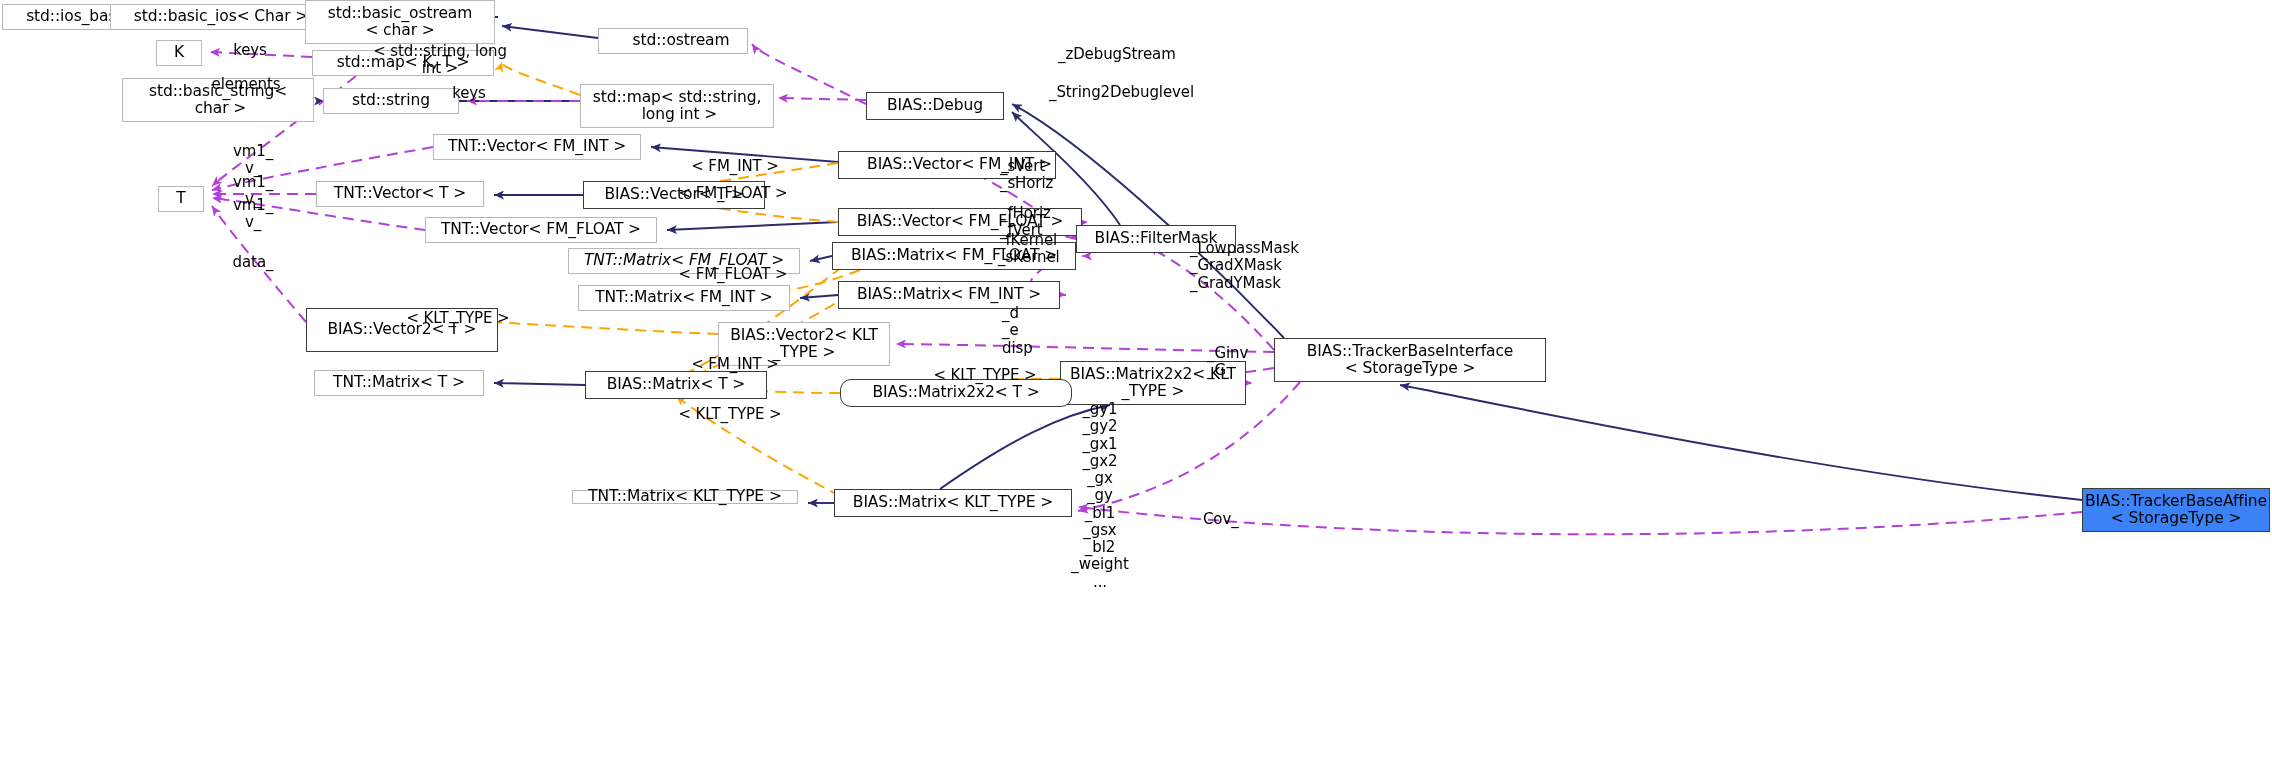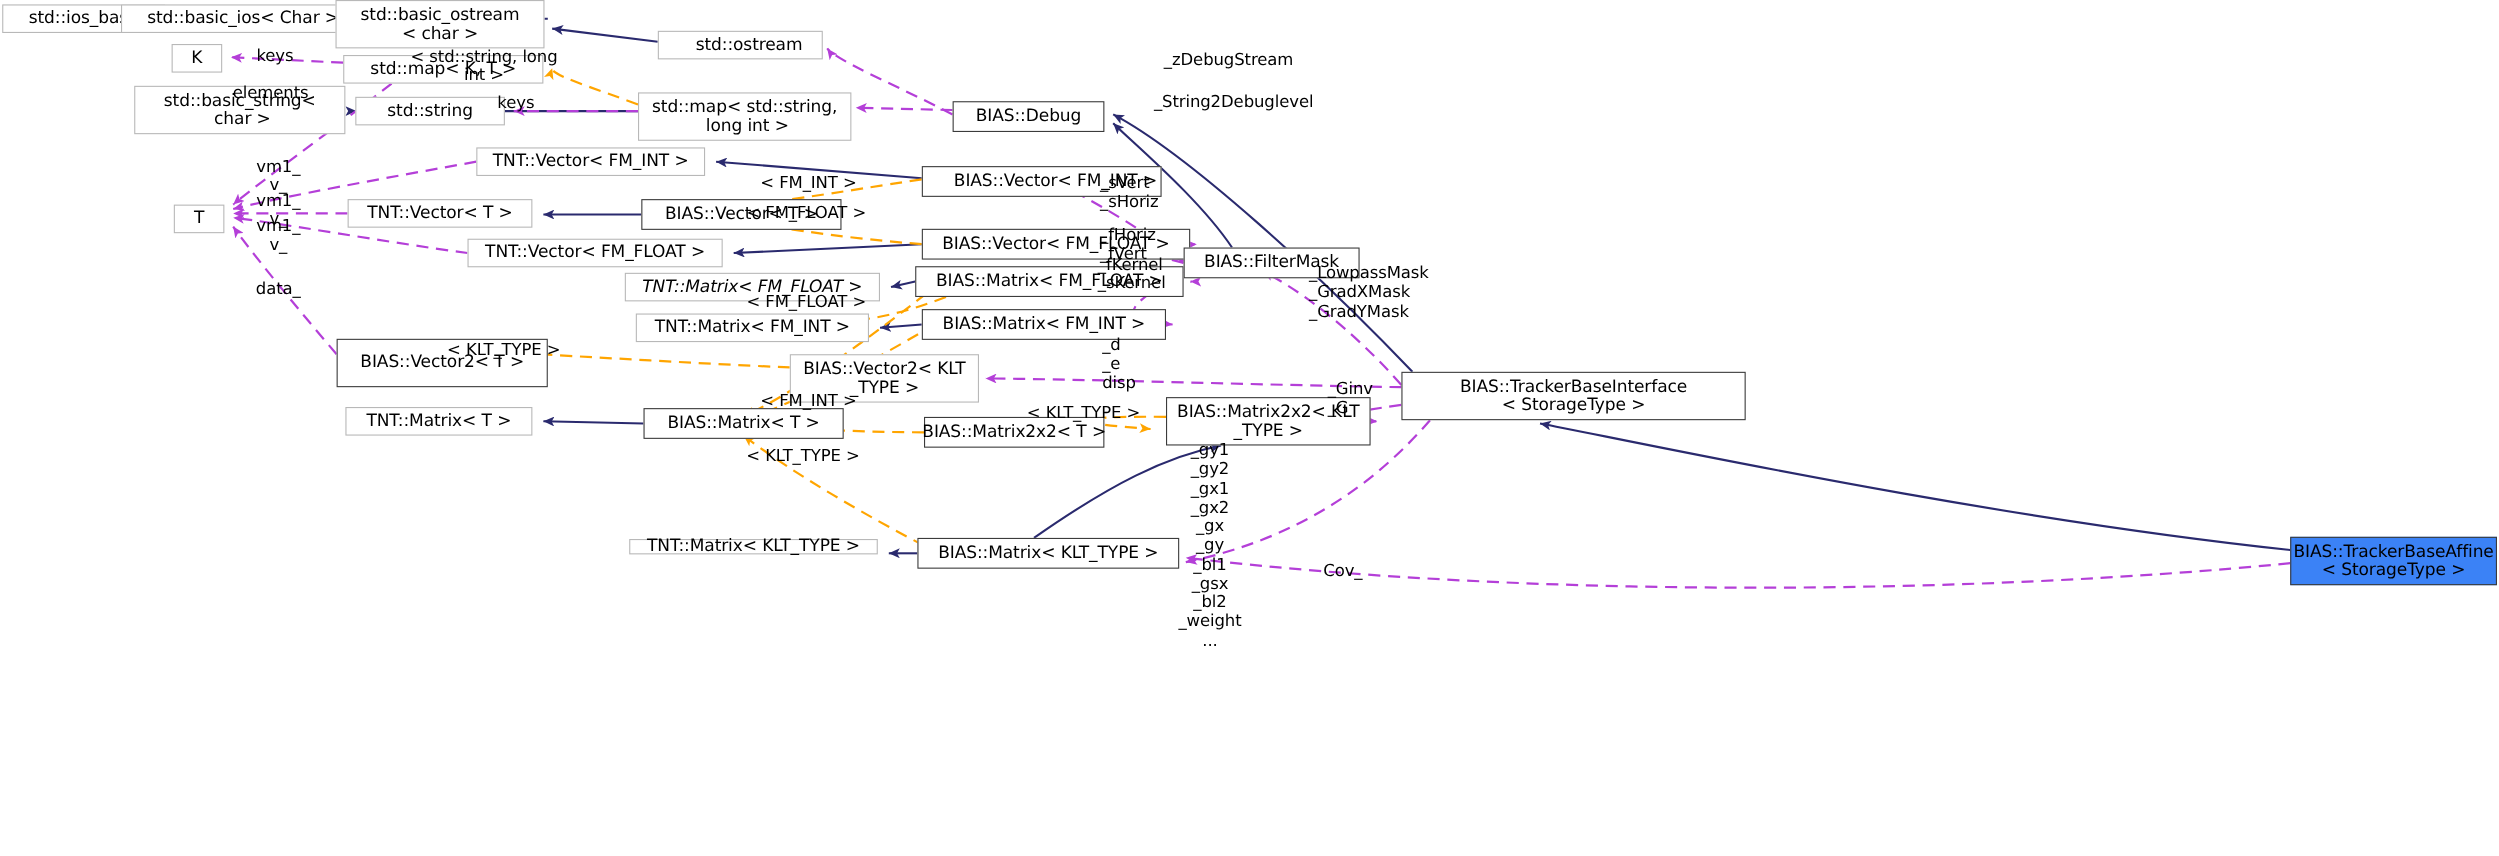--- a/index.html
+++ b/index.html
@@ -128,27 +128,27 @@
       <div class="node plain" style="left: 425px; top: 217px; width: 232px; height: 26px;">TNT::Vector&lt; FM_FLOAT &gt;</div>
       <div class="node bold" style="left: 838px; top: 208px; width: 244px; height: 28px;">BIAS::Vector&lt; FM_FLOAT &gt;</div>
       <div class="node plain" style="left: 568px; top: 248px; width: 232px; height: 26px; font-style: italic;">TNT::Matrix&lt; FM_FLOAT &gt;</div>
       <div class="node bold" style="left: 832px; top: 242px; width: 244px; height: 28px;">BIAS::Matrix&lt; FM_FLOAT &gt;</div>
       <div class="node plain" style="left: 578px; top: 285px; width: 212px; height: 26px;">TNT::Matrix&lt; FM_INT &gt;</div>
       <div class="node bold" style="left: 838px; top: 281px; width: 222px; height: 28px;">BIAS::Matrix&lt; FM_INT &gt;</div>
       <div class="node bold" style="left: 1076px; top: 225px; width: 160px; height: 28px;">BIAS::FilterMask</div>
       <div class="node bold" style="left: 306px; top: 308px; width: 192px; height: 44px;">BIAS::Vector2&lt; T &gt;</div>
       <div class="node plain" style="left: 718px; top: 322px; width: 172px; height: 44px;">BIAS::Vector2&lt; KLT
 _TYPE &gt;</div>
-      <div class="node bold" style="left: 1274px; top: 338px; width: 313px; height: 44px;">BIAS::TrackerBaseInterface
+      <div class="node bold" style="left: 1274px; top: 338px; width: 272px; height: 44px;">BIAS::TrackerBaseInterface
 &lt; StorageType &gt;</div>
       <div class="node plain" style="left: 314px; top: 370px; width: 170px; height: 26px;">TNT::Matrix&lt; T &gt;</div>
       <div class="node bold" style="left: 585px; top: 371px; width: 182px; height: 28px;">BIAS::Matrix&lt; T &gt;</div>
       <div class="node bold" style="left: 1060px; top: 361px; width: 186px; height: 44px;">BIAS::Matrix2x2&lt; KLT
 _TYPE &gt;</div>
-      <div class="node bold" style="left: 840px; top: 379px; width: 164px; height: 28px;">BIAS::Matrix2x2&lt; T &gt;</div>
+      <div class="node bold" style="left: 840px; top: 379px; width: 232px; height: 28px; border-radius: 11px;">BIAS::Matrix2x2&lt; T &gt;</div>
       <div class="node plain" style="left: 572px; top: 490px; width: 226px; height: 14px;">TNT::Matrix&lt; KLT_TYPE &gt;</div>
       <div class="node bold" style="left: 834px; top: 489px; width: 238px; height: 28px;">BIAS::Matrix&lt; KLT_TYPE &gt;</div>
       <div class="node filled" style="left: 2082px; top: 488px; width: 188px; height: 44px;">BIAS::TrackerBaseAffine
 &lt; StorageType &gt;</div>
     </div>
 
   <div id="label-layer">
       <div class="edgelabel" style="left: 250px; top: 42px; transform: translateX(-50%);">keys</div>
       <div class="edgelabel" style="left: 440px; top: 43px; transform: translateX(-50%);">&lt; std::string, long
 int &gt;</div>

